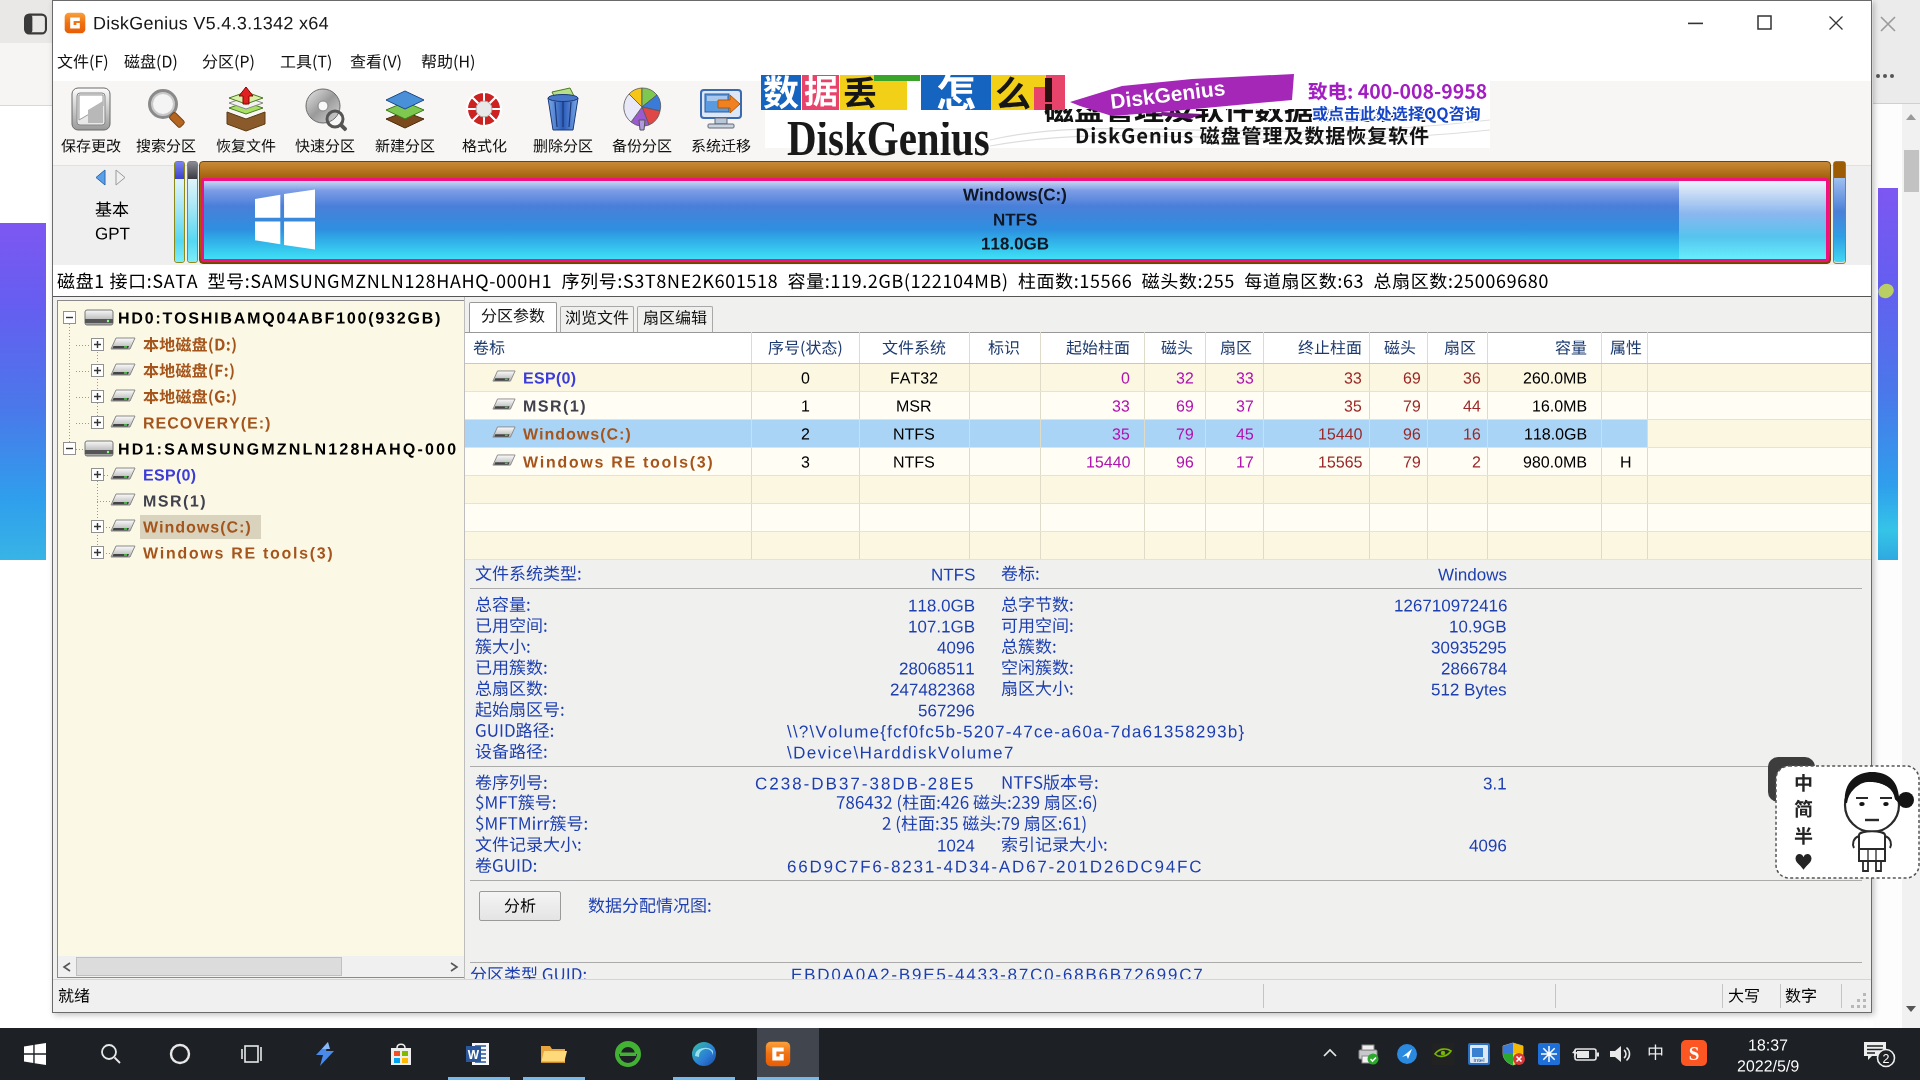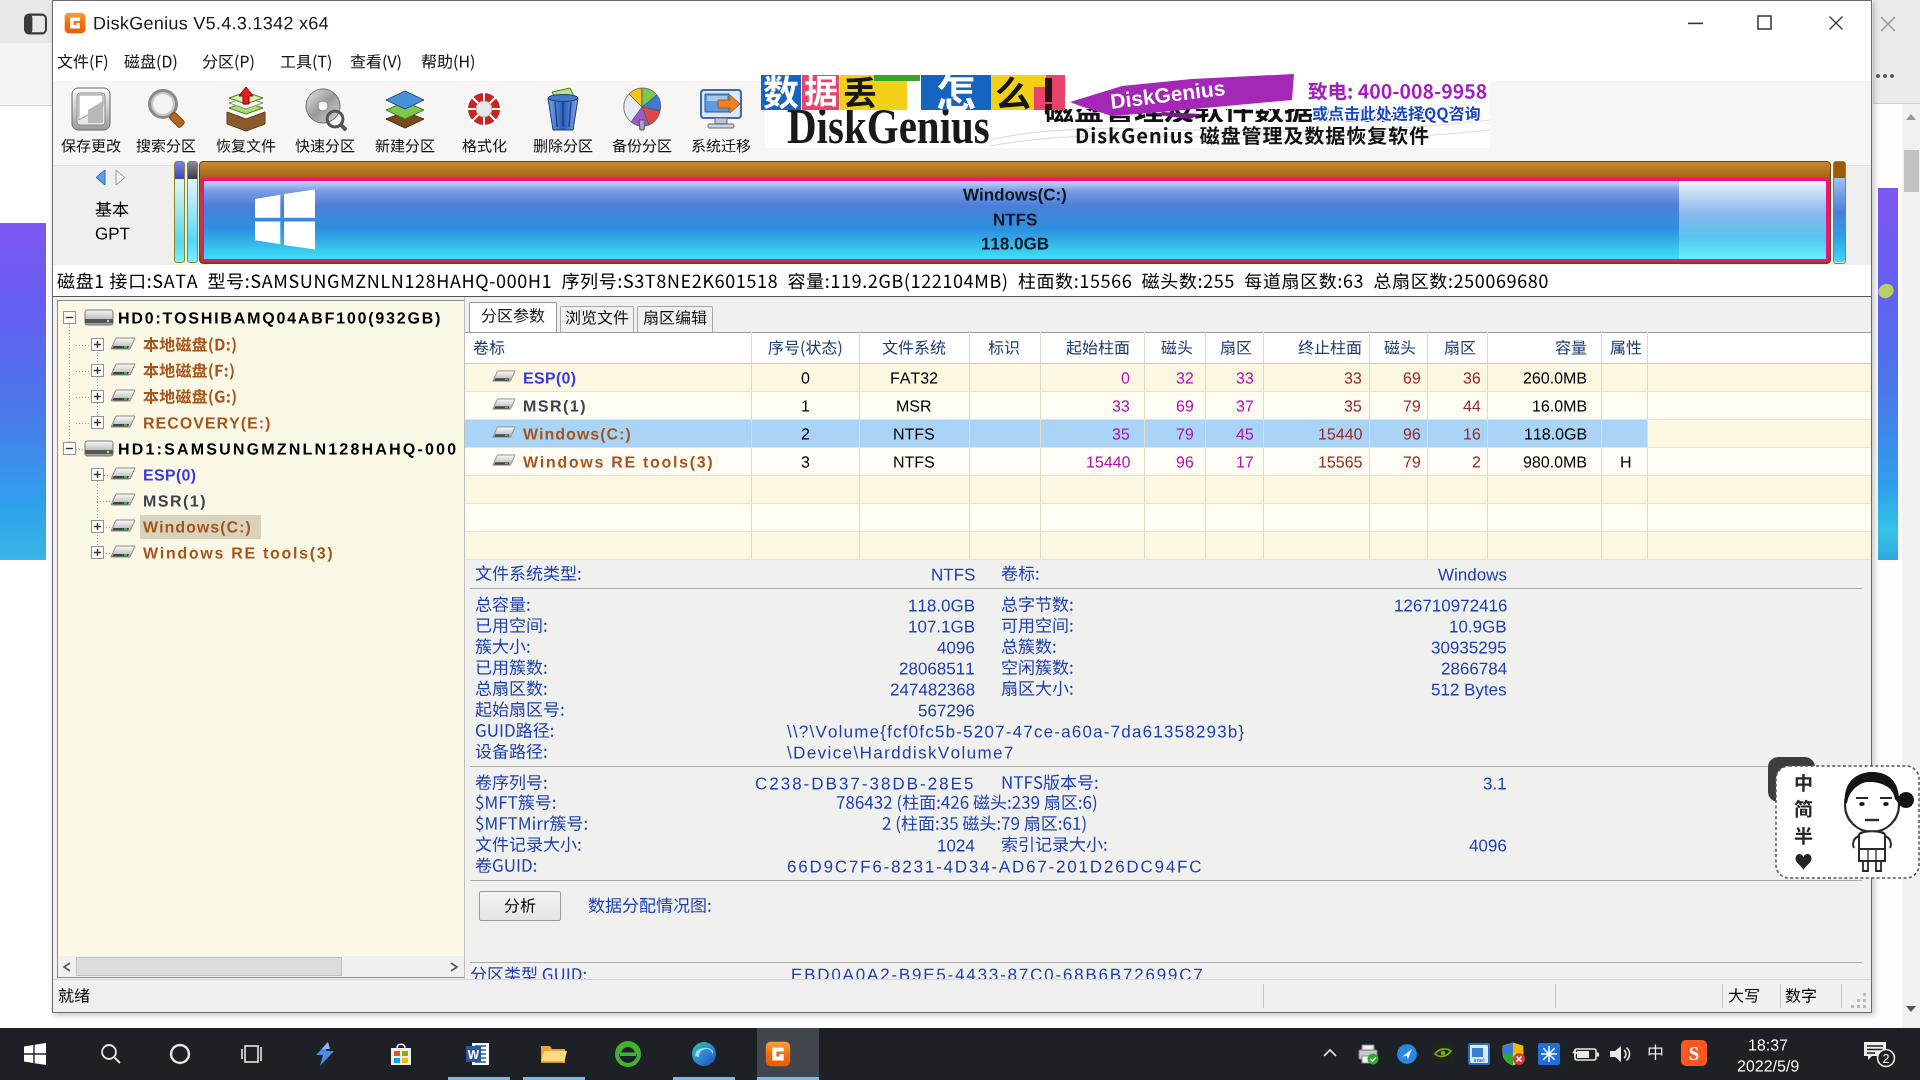--- a/index.html
+++ b/index.html
@@ -292,21 +292,21 @@
       <use href="#g56" x="0"></use>
       <use href="#g57" x="1000"></use>
       <use href="#g58" x="2000"></use>
       <use href="#g59" x="3000"></use>
     </g>
   </svg>
 <div style="position:absolute;left:765px;top:75px;width:725px;height:73px;background:#fff;overflow:hidden"></div>
 <svg class="ic" style="left:990px;top:110px" width="500" height="38" viewBox="0 0 500 38">
     <path d="M0 30 C120 2 260 38 500 10 M0 36 C140 10 280 44 500 20" fill="none" stroke="#ddd" stroke-width="1.2"></path>
   </svg>
-<div style="position:absolute;left:787px;top:110px;width:224px;height:36px;overflow:hidden">
+<div style="position:absolute;left:787px;top:122px;width:224px;height:36px;overflow:hidden">
     <div style="position:absolute;left:0;top:-13px;font-family:'Liberation Serif',serif;font-weight:bold;font-size:50px;color:#191919;transform:scaleX(0.82);transform-origin:0 0;white-space:nowrap">DiskGenius</div>
   </div>
 <div style="position:absolute;left:1044px;top:109px;width:390px;height:13px;overflow:hidden">
     <svg class="tx" style="left:0.0px;top:-22.8px;" width="390.0" height="45.0">
       <g fill="#111" transform="translate(0,34.80) scale(0.030000,-0.030000)">
         <use href="#g60" x="0"></use>
         <use href="#g61" x="1000"></use>
         <use href="#g62" x="2000"></use>
         <use href="#g63" x="3000"></use>
         <use href="#g64" x="4000"></use>

